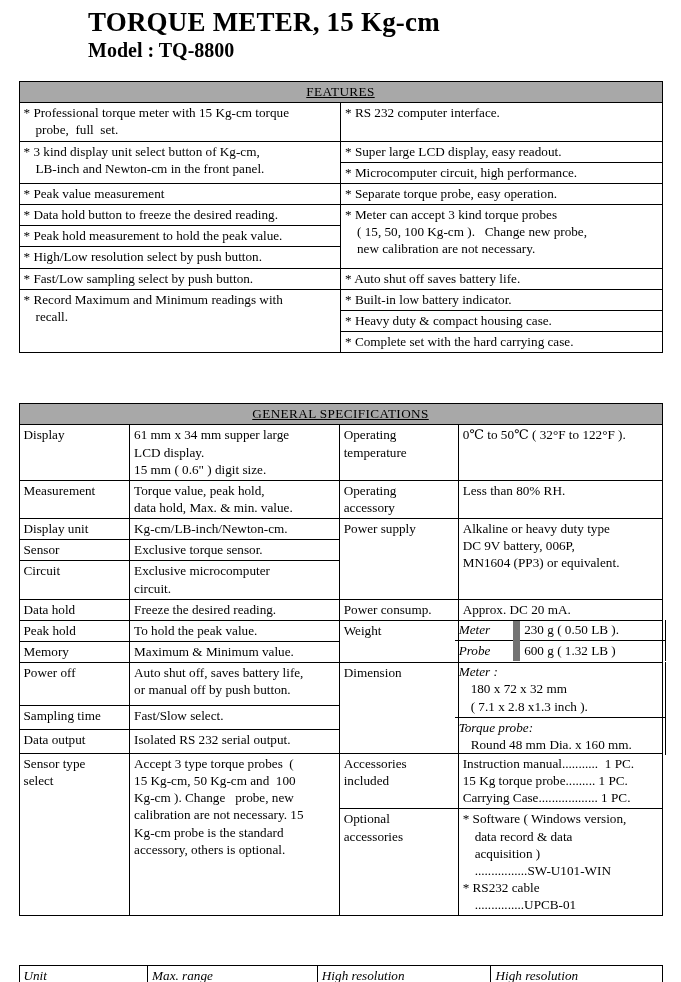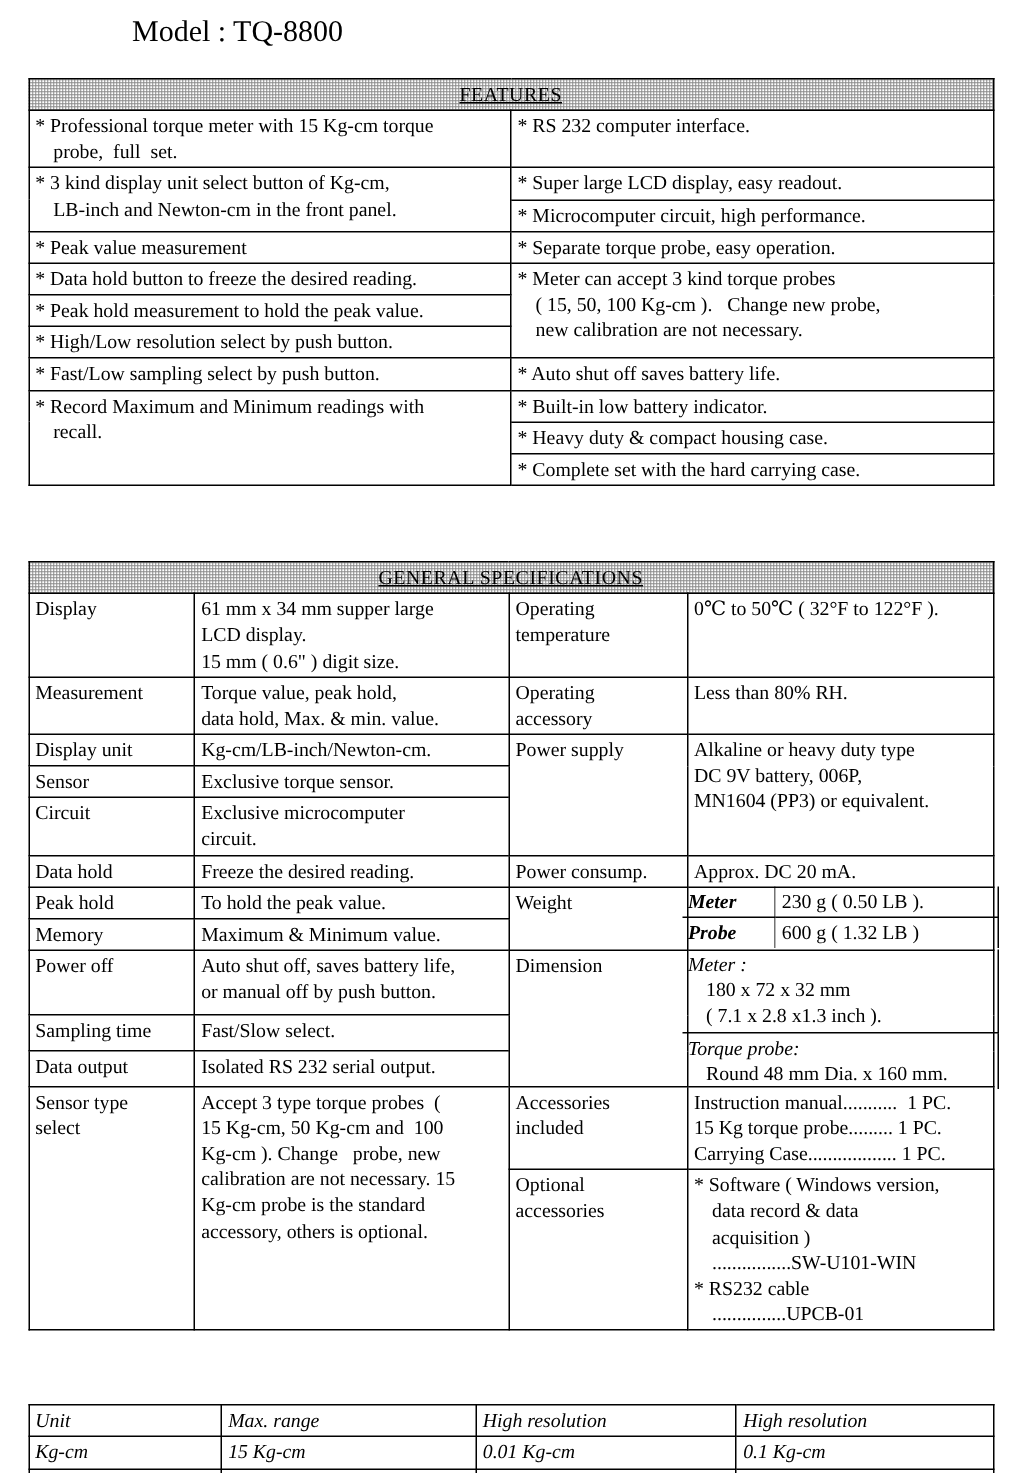--- a/index.html
+++ b/index.html
@@ -20,21 +20,21 @@
   .main-title {
     font-size: 27px;
     font-weight: bold;
     text-align: left;
     padding-left: 88px;
     line-height: 1.08;
     letter-spacing: 0.2px;
   }
   .sub-title {
     font-size: 20px;
-    font-weight: normal;
+    font-weight: bold;
     padding-left: 88px;
     line-height: 1.25;
     margin-top: 1px;
   }
 
   
   .sheet {
     margin: 16px auto;
     width: 644px;
     border: 1.4px solid #000;
@@ -82,35 +82,36 @@
   .inner td {
     border: 1px solid #000;
     border-left: none;
     border-top: none;
     padding: 1px 4px 2px 4px;
     font-size: 13.2px;
     line-height: 1.30;
     vertical-align: top;
   }
   .inner tr:last-child td { border-bottom: none; }
-  .inner td.lbl { width: 62px; border-right: 1px solid #737373; font-style: italic; font-weight: bold; }
+  .inner td.lbl { width: 62px; border-right: 7px solid #737373; font-style: italic; }
   .nopad { padding: 0 !important; }
 
   .it { font-style: italic; }
   .line { display: block; white-space: pre; }
 
   .gap-a { height: 18px; }
   .gap-b { height: 17px; }
 </style>
 </head>
 <body>
 
 <div class="page">
 
   <div class="title-block">
+    <div class="main-title">TORQUE METER, 15 Kg-cm</div>
     <div class="sub-title">Model : TQ-8800</div>
   </div>
 
   <table class="sheet">
     <colgroup>
         <col style="width:50%">
         <col style="width:50%">
       </colgroup>
     <tbody>
       <tr>

